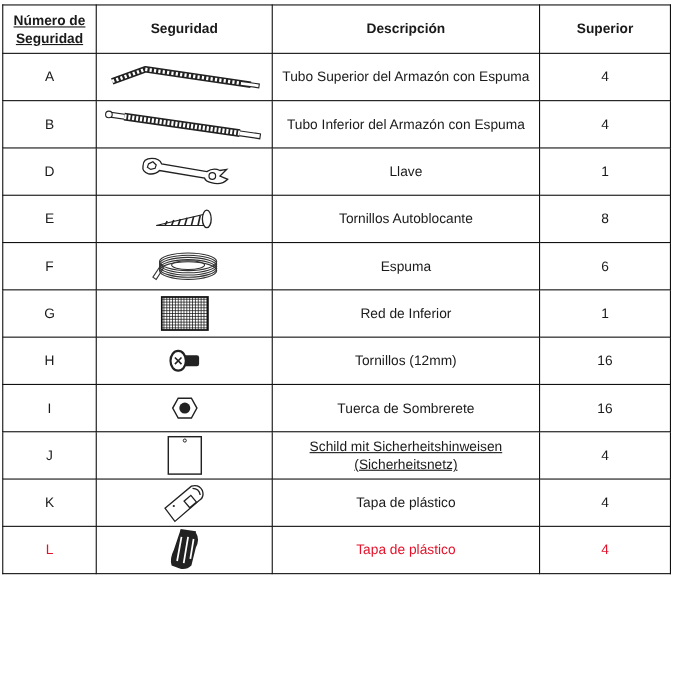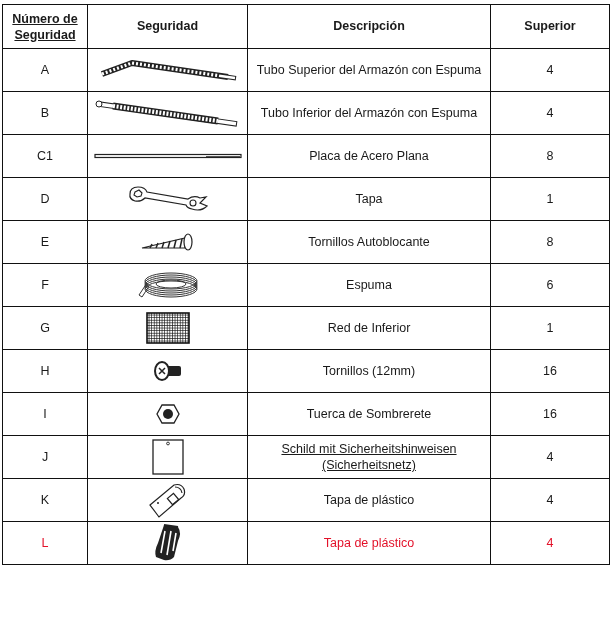--- a/index.html
+++ b/index.html
@@ -61,43 +61,32 @@
           <path d="M7 8.2 L143 27.8" stroke="#fff" stroke-width="3.5"></path>
           <path d="M20 10 L125 25" stroke="#222" stroke-width="7"></path>
           <path d="M20 10 L125 25" stroke="#fff" stroke-width="4.2" stroke-dasharray="2 1.6"></path>
           <circle cx="6" cy="8" r="3" fill="#fff" stroke="#222" stroke-width="1"></circle>
         </svg>
       </td>
       <td class="txt">Tubo Inferior del Armazón con Espuma</td>
       <td class="txt">4</td>
     </tr>
 
-    <tr>
-      <td class="txt">C1</td>
-      <td class="diagram">
-        <svg width="148" height="8" viewBox="0 0 148 8">
-          <rect x="1" y="2.5" width="146" height="3" fill="#fff" stroke="#222" stroke-width="1.2"></rect>
-          <line x1="112" y1="5" x2="146" y2="5" stroke="#222" stroke-width="1.5"></line>
-        </svg>
-      </td>
-      <td class="txt">Placa de Acero Plana</td>
-      <td class="txt">8</td>
-    </tr>
 
 
     <tr>
       <td class="txt">D</td>
       <td class="diagram">
         <svg width="84" height="30" viewBox="0 0 84 30">
           <path d="M4 10 Q4 3 12 3 Q19 3 21 8 L62 15 Q68 11 74 14 L80 13 L74 19 L81 22 Q75 28 66 25 Q61 24 60 21 L19 14 Q15 18 9 17 Q3 15 4 10 Z" fill="#fff" stroke="#222" stroke-width="1.2"></path>
           <path d="M9 8 L13 6 L16 9 L15 12 L11 13 L8 11 Z" fill="none" stroke="#222" stroke-width="1.1"></path>
           <circle cx="67" cy="19" r="3" fill="none" stroke="#222" stroke-width="1.1"></circle>
         </svg>
       </td>
-      <td class="txt">Tapa</td>
+      <td class="txt">Llave</td>
       <td class="txt">1</td>
     </tr>
 
     <tr>
       <td class="txt">E</td>
       <td class="diagram">
         <svg width="56" height="20" viewBox="0 0 56 20">
           <path d="M2 16 L45 6 L45 16 Z" fill="#fff" stroke="#222" stroke-width="1.1"></path>
           <g stroke="#222" stroke-width="1.5">
             <line x1="10" y1="16" x2="12" y2="12"></line>

